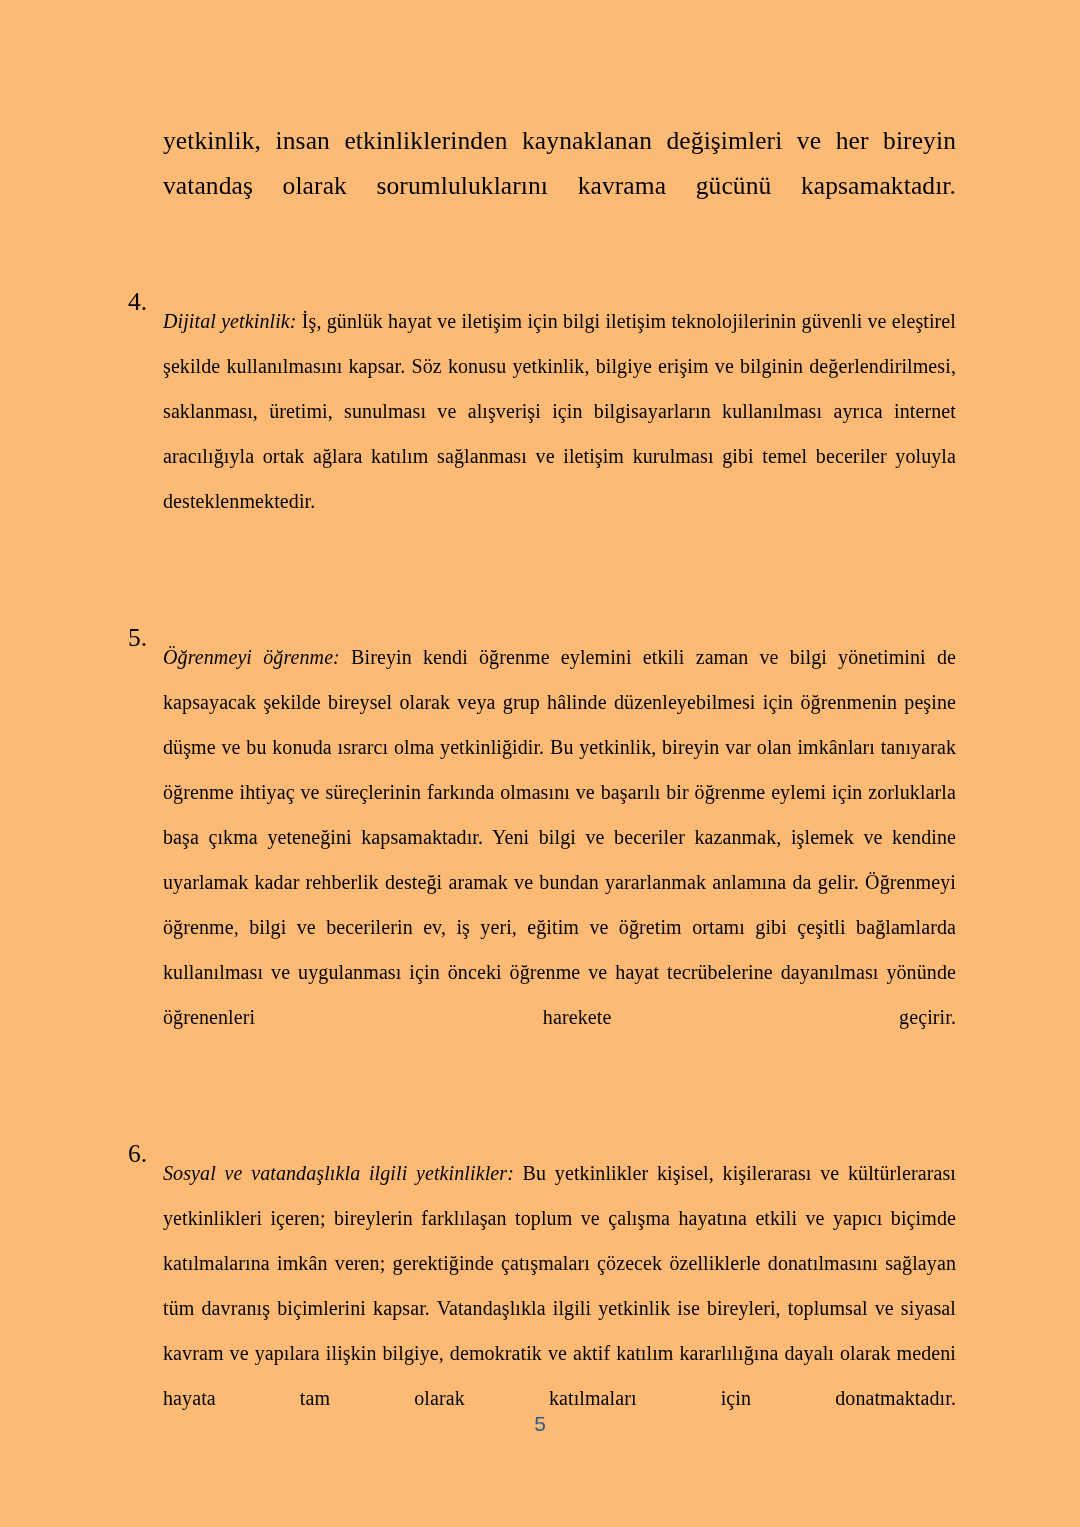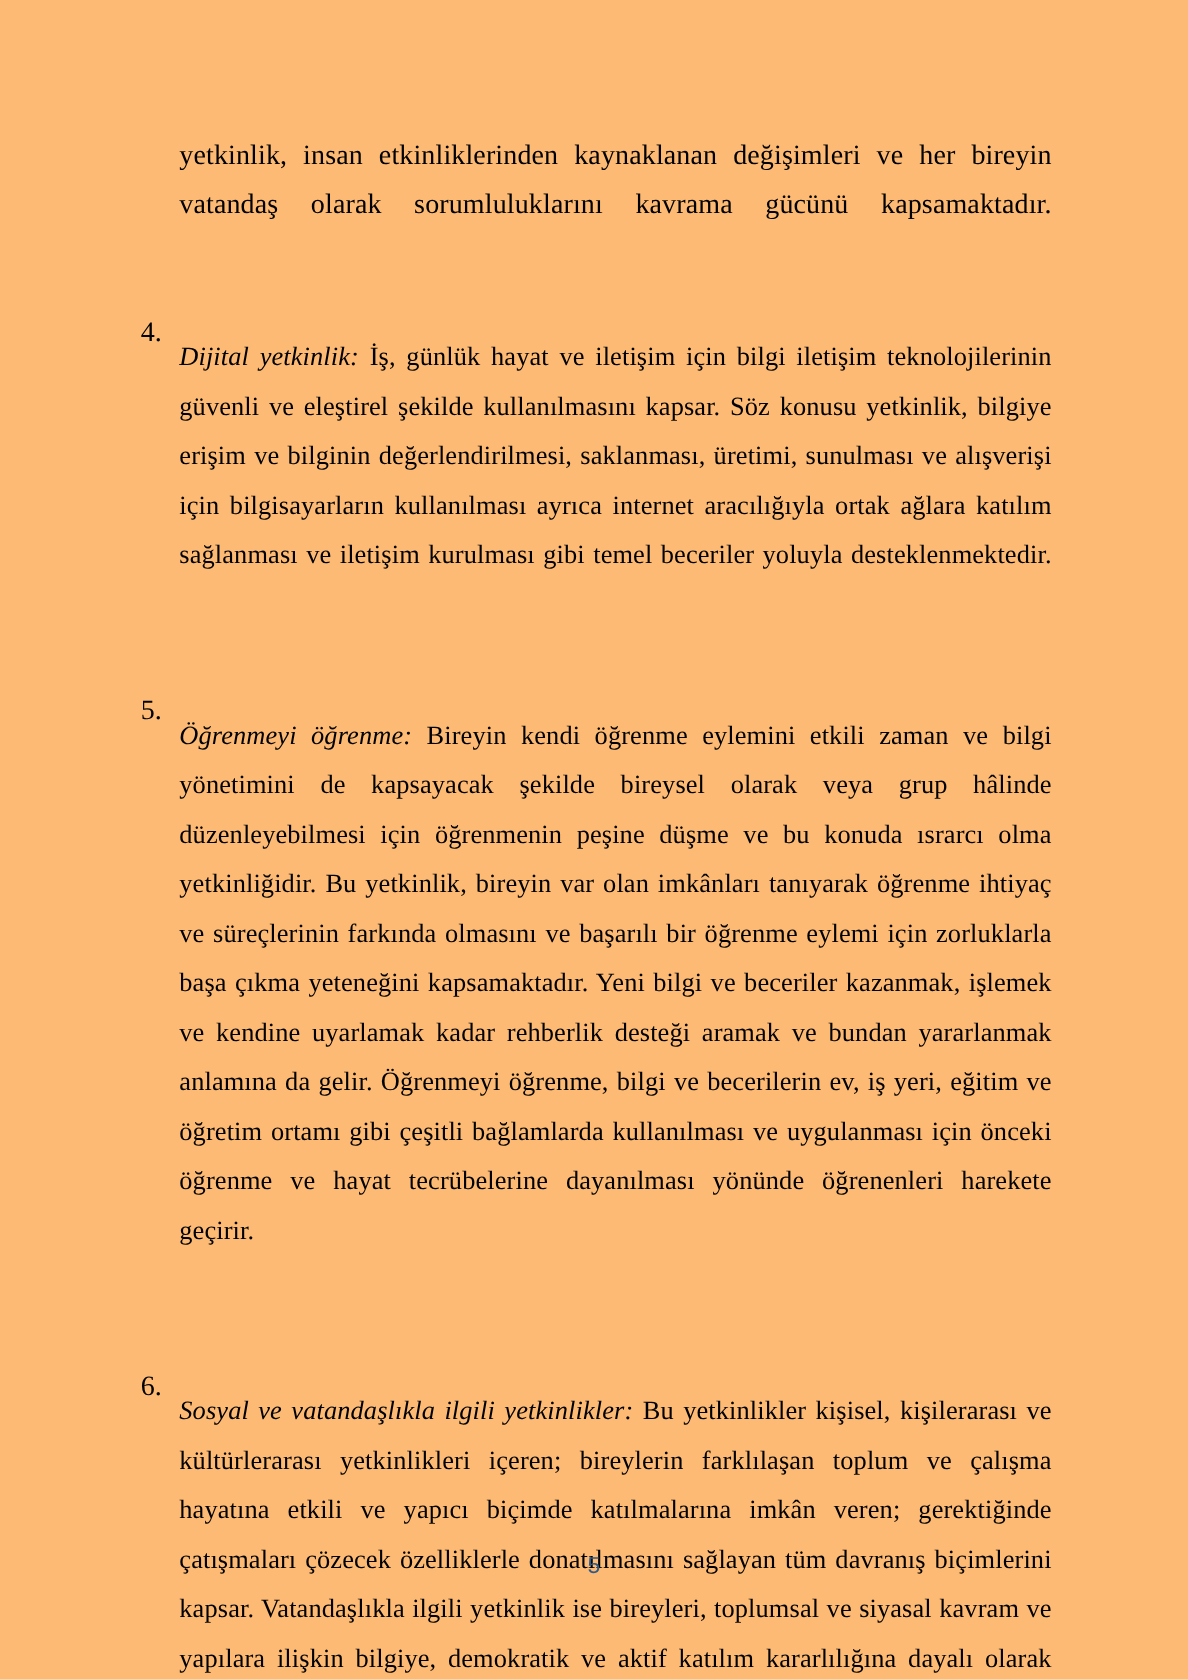--- a/index.html
+++ b/index.html
@@ -49,21 +49,21 @@
     width: 35px;
     font-size: 25.5px;
     line-height: 45px;
     text-align: left;
     font-family: "Liberation Serif", "DejaVu Serif", serif;
   }
 
   .list-body {
     flex: 1 1 auto;
     text-align: justify;
-    font-size: 24px;
+    font-size: 20px;
     line-height: 45px;
     letter-spacing: 0.1px;
   }
 
   .lead {
     font-style: italic;
   }
 
   
   .list-body::after,

